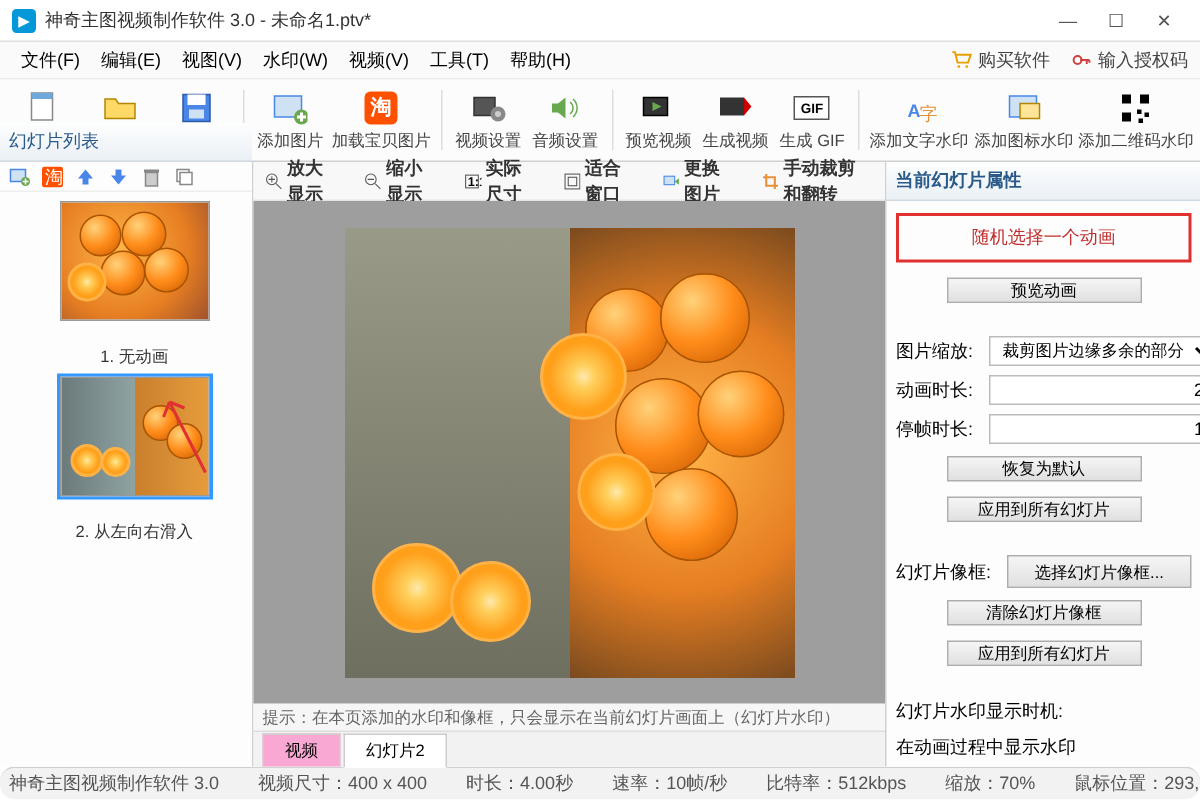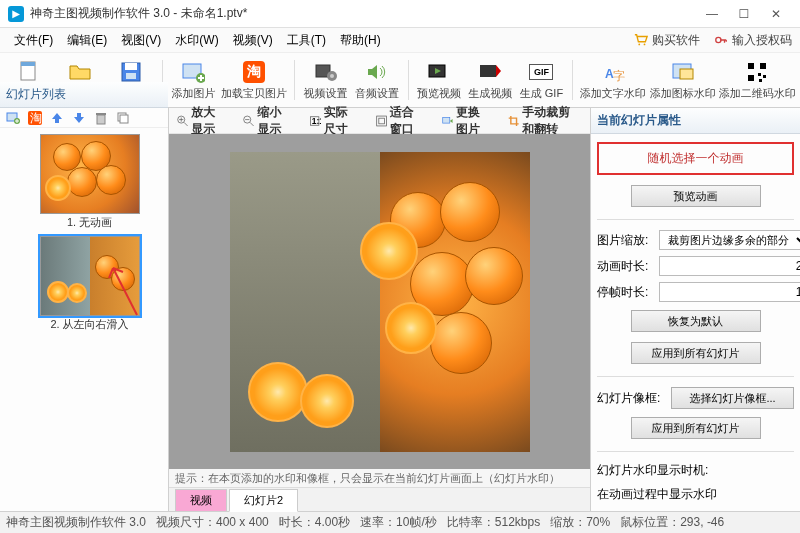--- a/index.html
+++ b/index.html
@@ -27,21 +27,21 @@
 .subtoolbar .sbtn { display: flex; align-items: center; gap: 3px; cursor: pointer; padding: 2px 4px; color: #333; }
 .subtoolbar .sico { width: 16px; height: 16px; }
 
 .body { display: flex; height: calc(533px - 28px - 24px - 56px - 22px); }
 
 .sidebar { width: 169px; border-right: 1px solid #d0d0d0; display: flex; flex-direction: column; background: #fdfdfd; }
 .sidebar-header { height: 26px; background: linear-gradient(#fdfefe,#eaf0f6); border-bottom: 1px solid #d0d8e0; display: flex; align-items: center; padding: 0 6px; font-weight: normal; color: #2a5a8a; }
 .sidebar-toolbar { height: 20px; display: flex; align-items: center; gap: 8px; padding: 0 6px; border-bottom: 1px solid #eee; }
 .sidebar-toolbar .sico { width: 14px; height: 14px; cursor: pointer; }
 .thumblist { flex: 1; overflow: auto; padding: 6px; display: flex; flex-direction: column; align-items: center; gap: 6px; }
-.thumb { display: flex; flex-direction: column; align-items: center; gap: 1px; cursor: pointer; padding-left: 11px; }
+.thumb { display: flex; flex-direction: column; align-items: center; gap: 16px; cursor: pointer; padding-left: 11px; }
 .thumb img, .thumb .imgph { width: 100px; height: 80px; border: 1px solid #999; object-fit: cover; }
 .thumb.sel .imgph { outline: 2px solid #3399ff; }
 .thumb .cap { font-size: 11px; color: #333; }
 
 .center { flex: 1; display: flex; flex-direction: column; position: relative; }
 .canvaswrap { flex: 1; background: #9e9e9e; position: relative; display:flex; align-items:center; justify-content:center; }
 .canvas { width: 300px; height: 300px; background: #fff; position: relative; overflow:hidden; }
 .hintbar { height: 18px; background: #f6f6f6; color: #666; font-size: 11px; display: flex; align-items: center; padding: 0 6px; }
 .tabbar { height: 24px; background: #f2f2f2; border-top: 1px solid #ddd; display: flex; align-items: flex-end; padding: 0 6px; gap: 2px; }
 .tab { padding: 3px 14px; border: 1px solid #ccc; border-bottom: none; background: #f9a8d4; cursor: pointer; font-size: 11px; }
@@ -57,21 +57,21 @@
 .dropdown::after { content:"▾"; position:absolute; right:4px; font-size:9px; color:#555; }
 .redbox { border: 2px solid #e03030; padding: 4px; margin: 2px 0; }
 .linkred { color: #c03030; text-align: center; padding: 2px 6px; cursor: pointer; }
 .btn { height: 22px; border: 1px solid #adadad; background: linear-gradient(#f5f5f5,#e0e0e0); cursor: pointer; padding: 0 8px; font-size: 11px; }
 .btn.wide { display: block; margin: 2px auto; min-width: 130px; }
 .numwrap { flex:1; display:flex; align-items:center; }
 .numwrap input { flex:1; height:20px; border:1px solid #bbb; text-align:right; padding:0 4px; }
 .hr { height:1px; background:#ddd; margin:4px 0; }
 .chk { display:flex; align-items:center; gap:4px; padding:1px 0; }
 
-.statusbar { height: 22px; background: #f2f2f2; border-top: 1px solid #d0d0d0; display: flex; align-items: center; padding: 0 6px; gap: 10px; font-size: 11px; color: #555; }
+.statusbar { height: 22px; background: #f2f2f2; border-top: 1px solid #d0d0d0; display: flex; align-items: center; padding: 0 6px; gap: 26px; font-size: 11px; color: #555; border-radius: 10px; }
 .statusbar .sitem { white-space: nowrap; }
 
 .arrow-annot { position:absolute; left:105px; top:260px; pointer-events:none; }
 
 
 .oranges1 { background: radial-gradient(circle at 40% 40%, #ffb347, #e67e22 60%, #a0522d 100%); }
 .oranges2 { background: linear-gradient(90deg, #6b7a7a 0%, #8fa3a3 50%, #c97f2c 50%, #e69c3c 100%); }
 .canvas .left { position:absolute; left:0; top:0; width:50%; height:100%; background: linear-gradient(#9a9a88,#6f6f60); }
 .canvas .right { position:absolute; right:0; top:0; width:50%; height:100%; background: radial-gradient(circle at 50% 50%, #ffb347, #e67e22 55%, #7a4a1e 100%); }
 .orange { position:absolute; border-radius:50%; background: radial-gradient(circle at 35% 30%, #ffd27a, #ff8c1a, #c95a00); border:1px solid #a85400; }
@@ -398,20 +398,21 @@
       </div>
 
       <button class="btn wide">恢复为默认</button>
       <button class="btn wide">应用到所有幻灯片</button>
       <div class="hr"></div>
 
       <div class="row">
         <div class="lbl" style="width:70px">幻灯片像框:</div>
         <button class="btn" style="flex:1">选择幻灯片像框...</button>
       </div>
+      <button class="btn wide">清除幻灯片像框</button>
       <button class="btn wide">应用到所有幻灯片</button>
       <div class="hr"></div>
 
       <div>幻灯片水印显示时机:</div>
       <label class="chk">
           <span>在动画过程中显示水印</span>
         </label>
 
     </div>
   </div>

